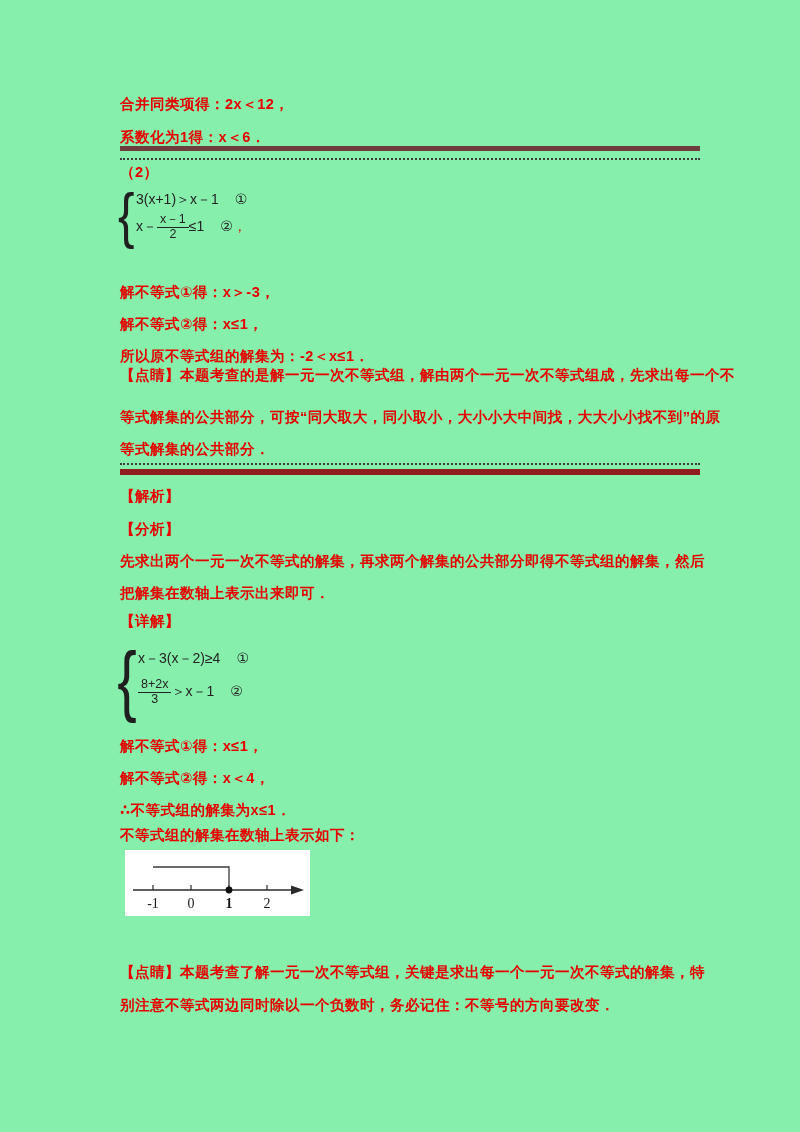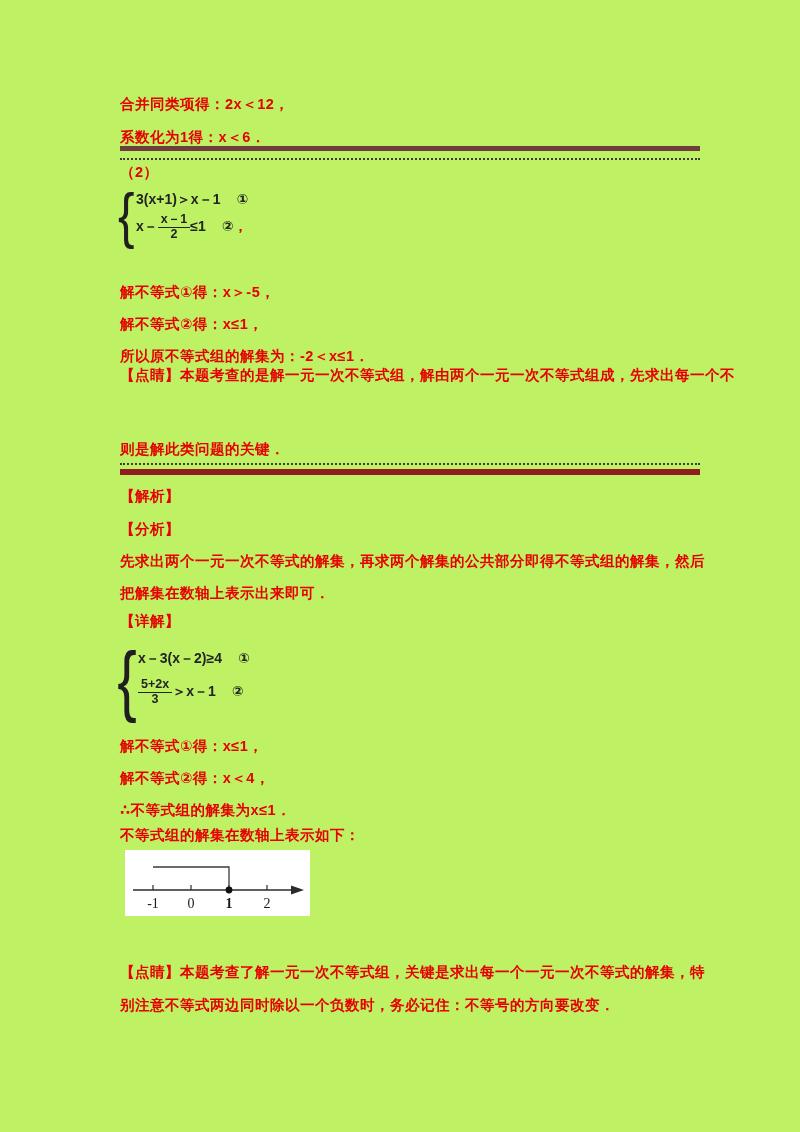--- a/index.html
+++ b/index.html
@@ -1,23 +1,23 @@
 <!DOCTYPE html>
 <html><head>
 <meta charset="utf-8">
 <style>
   html,body{margin:0;padding:0;background:#000;}
-  #page{position:relative;width:800px;height:1132px;background:#bef264;overflow:hidden;
+  #page{position:relative;width:800px;height:1132px;background:#86efac;overflow:hidden;
         font-family:"Liberation Sans","DejaVu Sans",sans-serif;}
   .ln{position:absolute;left:120px;color:#e60000;font-weight:700;font-size:14.5px;
       letter-spacing:.5px;white-space:nowrap;z-index:3;}
   .dark-tail{color:#8c1616;}
   .band{position:absolute;z-index:1;}
   .dots{position:absolute;height:0;border-top:2px dotted #3c3c3c;z-index:1;}
-  .eq{position:absolute;color:#232323;font-size:14px;font-weight:700;white-space:nowrap;z-index:2;}
+  .eq{position:absolute;color:#232323;font-size:14px;font-weight:400;white-space:nowrap;z-index:2;}
   .brace{position:absolute;color:#1f1f1f;font-weight:400;z-index:2;line-height:1;}
   .frac{display:inline-block;vertical-align:middle;text-align:center;font-size:12.5px;line-height:1.1;}
   .frac .num{display:block;border-bottom:1px solid #232323;padding:0 3px;text-align:center;}
   .frac .den{display:block;padding:0 3px;}
   .circ{margin-left:16px;}
   .red-comma{color:#e60000;}
   .figure{position:absolute;left:125px;top:850px;z-index:2;}
 </style>
 </head>
 <body>
@@ -33,42 +33,43 @@
   <div class="ln" style="top:163px">（2）</div>
 
   <div class="brace" style="left:116px;top:184px;font-size:62px;transform:scaleX(.8)">{</div>
   <div class="eq" style="left:136px;top:191px">
     <span>3(x+1)＞x－1</span><span class="circ">①</span>
   </div>
   <div class="eq" style="left:136px;top:213px">
     <span>x－</span><span class="frac"><span class="num">x－1</span><span class="den">2</span></span><span>≤1</span><span class="circ">②</span><span class="red-comma">，</span>
   </div>
 
-  <div class="ln" style="top:283px">解不等式①得：x＞-5，</div>
+  <div class="ln" style="top:283px">解不等式①得：x＞-3，</div>
   <div class="ln" style="top:315px">解不等式②得：x≤1，</div>
   <div class="ln" style="top:347px">所以原不等式组的解集为：-2＜x≤1．</div>
 
   <div class="ln" style="top:366px">【点睛】本题考查的是解一元一次不等式组，解由两个一元一次不等式组成，先求出每一个不</div>
-  <div class="ln" style="top:440px">则是解此类问题的关键．</div>
+  <div class="ln" style="top:408px">等式解集的公共部分，可按“同大取大，同小取小，大小小大中间找，大大小小找不到”的原</div>
+  <div class="ln" style="top:440px">等式解集的公共部分．</div>
 
   <div class="dots" style="left:120px;top:463px;width:580px"></div>
   <div class="band" style="left:120px;top:469px;width:580px;height:6px;background:#8f1d1d"></div>
 
   <div class="ln" style="top:487px">【解析】</div>
   <div class="ln" style="top:520px">【分析】</div>
   <div class="ln" style="top:552px">先求出两个一元一次不等式的解集，再求两个解集的公共部分即得不等式组的解集，然后</div>
   <div class="ln" style="top:584px">把解集在数轴上表示出来即可．</div>
   <div class="ln" style="top:612px">【详解】</div>
 
   <div class="brace" style="left:114px;top:641px;font-size:78px;transform:scaleX(.75)">{</div>
   <div class="eq" style="left:138px;top:650px">
     <span>x－3(x－2)≥4</span><span class="circ">①</span>
   </div>
   <div class="eq" style="left:138px;top:678px">
-    <span class="frac"><span class="num">5+2x</span><span class="den">3</span></span><span>＞x－1</span><span class="circ">②</span>
+    <span class="frac"><span class="num">8+2x</span><span class="den">3</span></span><span>＞x－1</span><span class="circ">②</span>
   </div>
 
   <div class="ln" style="top:737px">解不等式①得：x≤1，</div>
   <div class="ln" style="top:769px">解不等式②得：x＜4，</div>
   <div class="ln" style="top:801px">∴不等式组的解集为x≤1．</div>
   <div class="ln" style="top:826px">不等式组的解集在数轴上表示如下：</div>
 
   <div class="figure">
     <svg width="185" height="66" xmlns="http://www.w3.org/2000/svg">
       <rect x="0" y="0" width="185" height="66" fill="#ffffff"></rect>

